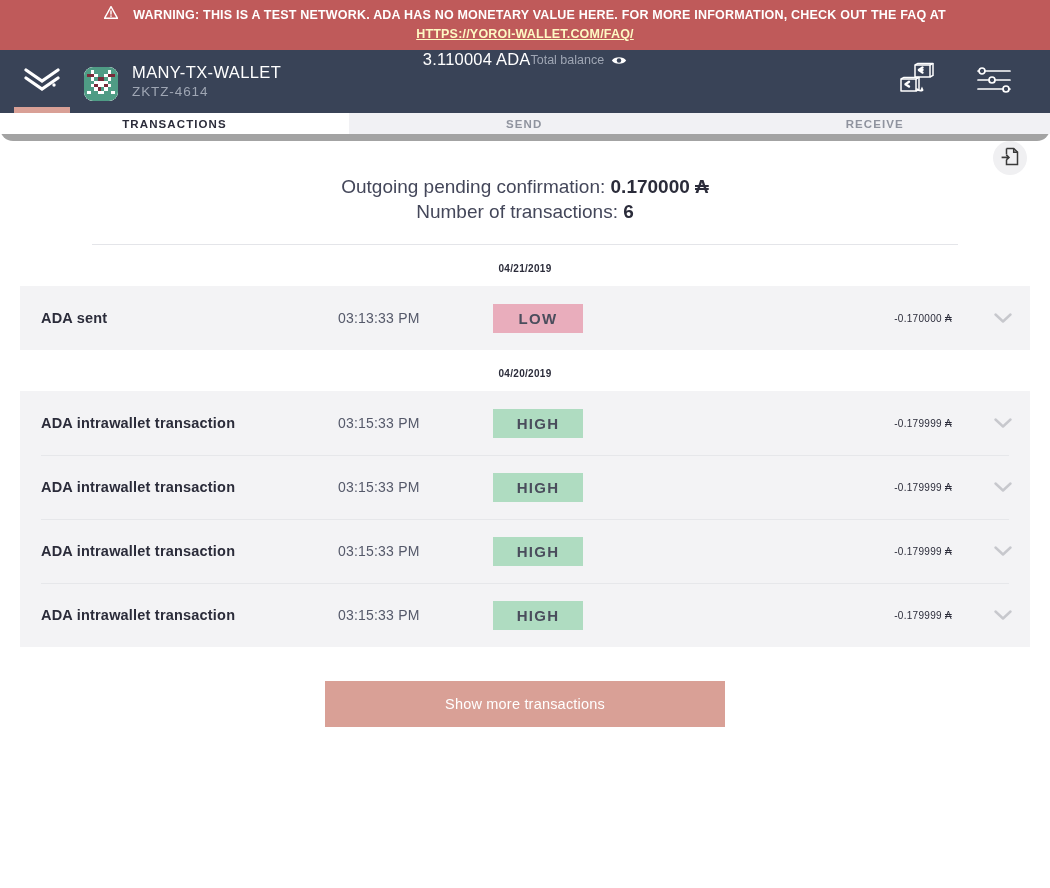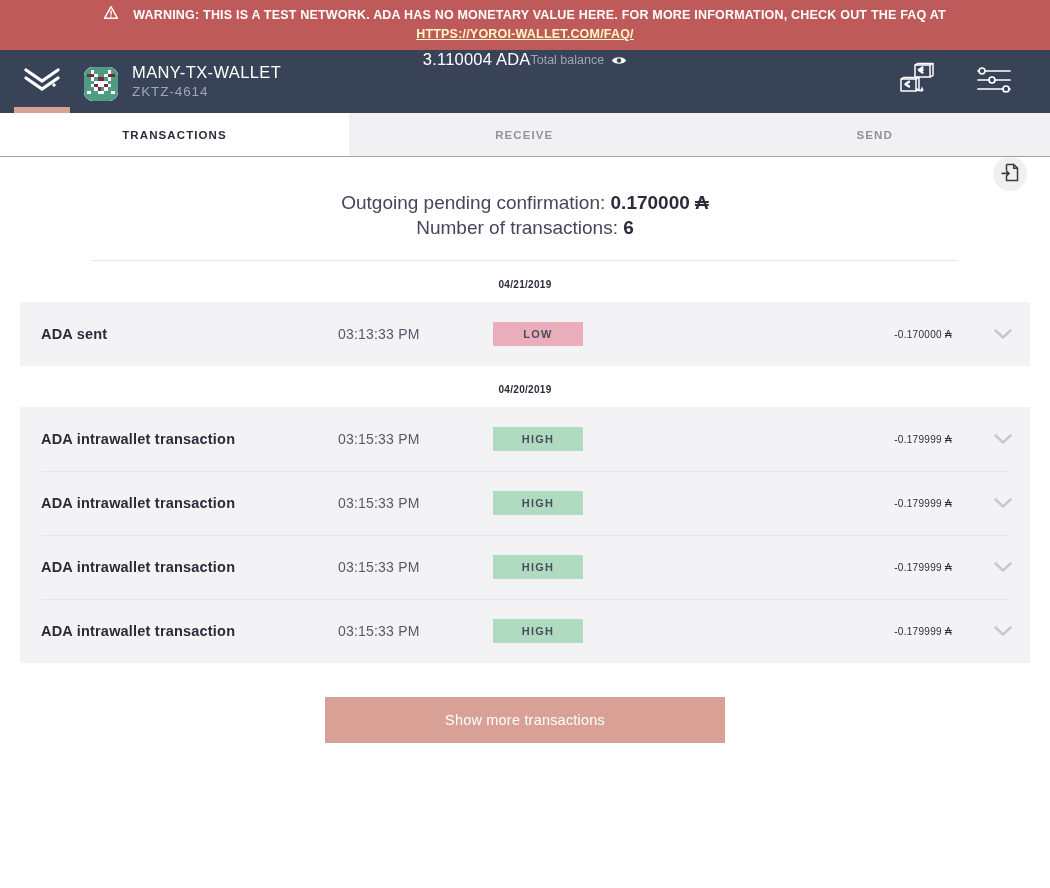--- a/index.html
+++ b/index.html
@@ -75,22 +75,22 @@
     gap:32px; padding-right:34px; z-index:2;
   }
   .nav-icon-btn{
     background:none; border:none; cursor:pointer;
     display:flex; align-items:center; justify-content:center;
     width:44px; height:44px;
   }
 
   
   .tabs{
-    display:flex; width:100%; height:44px;
-    background:#f1f1f4; border-bottom:1px solid #a3a3a3;
+    display:flex; width:100%; height:28px;
+    background:#f1f1f4; border-bottom:7px solid #a3a3a3;border-radius:13px;
   }
   .tab{
     flex:1 1 0; display:flex; align-items:center; justify-content:center;
     font-size:11.5px; font-weight:bold; letter-spacing:1.1px;
     color:#8f939e; cursor:pointer; background:#f1f1f4;
     border:none; font-family:inherit; height:100%;
   }
   .tab.is-active{ background:#ffffff; color:#2b2c3a; }
   .tab-transactions{ flex:0 0 349px; }
 
@@ -140,21 +140,21 @@
     font-size:14.5px; font-weight:bold; color:#2b2c3a;
     letter-spacing:.2px;
   }
   .tx-time{
     flex:0 0 155px;
     font-size:14px; color:#55596a; letter-spacing:.2px;
   }
   .tx-status-cell{ flex:0 0 250px; }
   .badge{
     display:inline-block; min-width:90px; text-align:center;
-    padding:6px 0; font-size:11px; font-weight:bold;
+    padding:6px 0; font-size:15px; font-weight:bold;
     letter-spacing:1.3px; color:#4a4d5c;
   }
   .badge.low{ background:#e9adbc; }
   .badge.high{ background:#afdcc1; }
   .tx-amount{
     flex:1 1 auto; text-align:right;
     font-size:10px; color:#2b2c3a; letter-spacing:.3px;
     padding-right:24px;
   }
   .tx-chevron{
@@ -296,22 +296,22 @@
             <circle cx="29" cy="22" r="3"></circle>
           </g>
         </svg>
       </span>
     </button>
   </div>
 </div>
 
 <div class="tabs">
   <button class="tab tab-transactions is-active">TRANSACTIONS</button>
+  <button class="tab">SEND</button>
   <button class="tab">RECEIVE</button>
-  <button class="tab">SEND</button>
 </div>
 
 <div class="content">
 
   <div class="summary-wrap">
     <button class="export-btn">
       <span>
         <svg width="19" height="20" viewBox="0 0 19 20" aria-hidden="true">
           <path d="M5.5 1.5 h7.2 l3.8 3.6 v12.4 h-11 v-4.6 M5.5 7.6 v-6.1" fill="none" stroke="#3a3a3a" stroke-width="1.5"></path>
           <path d="M12.7 1.5 v3.8 h3.8" fill="none" stroke="#3a3a3a" stroke-width="1.5"></path>

